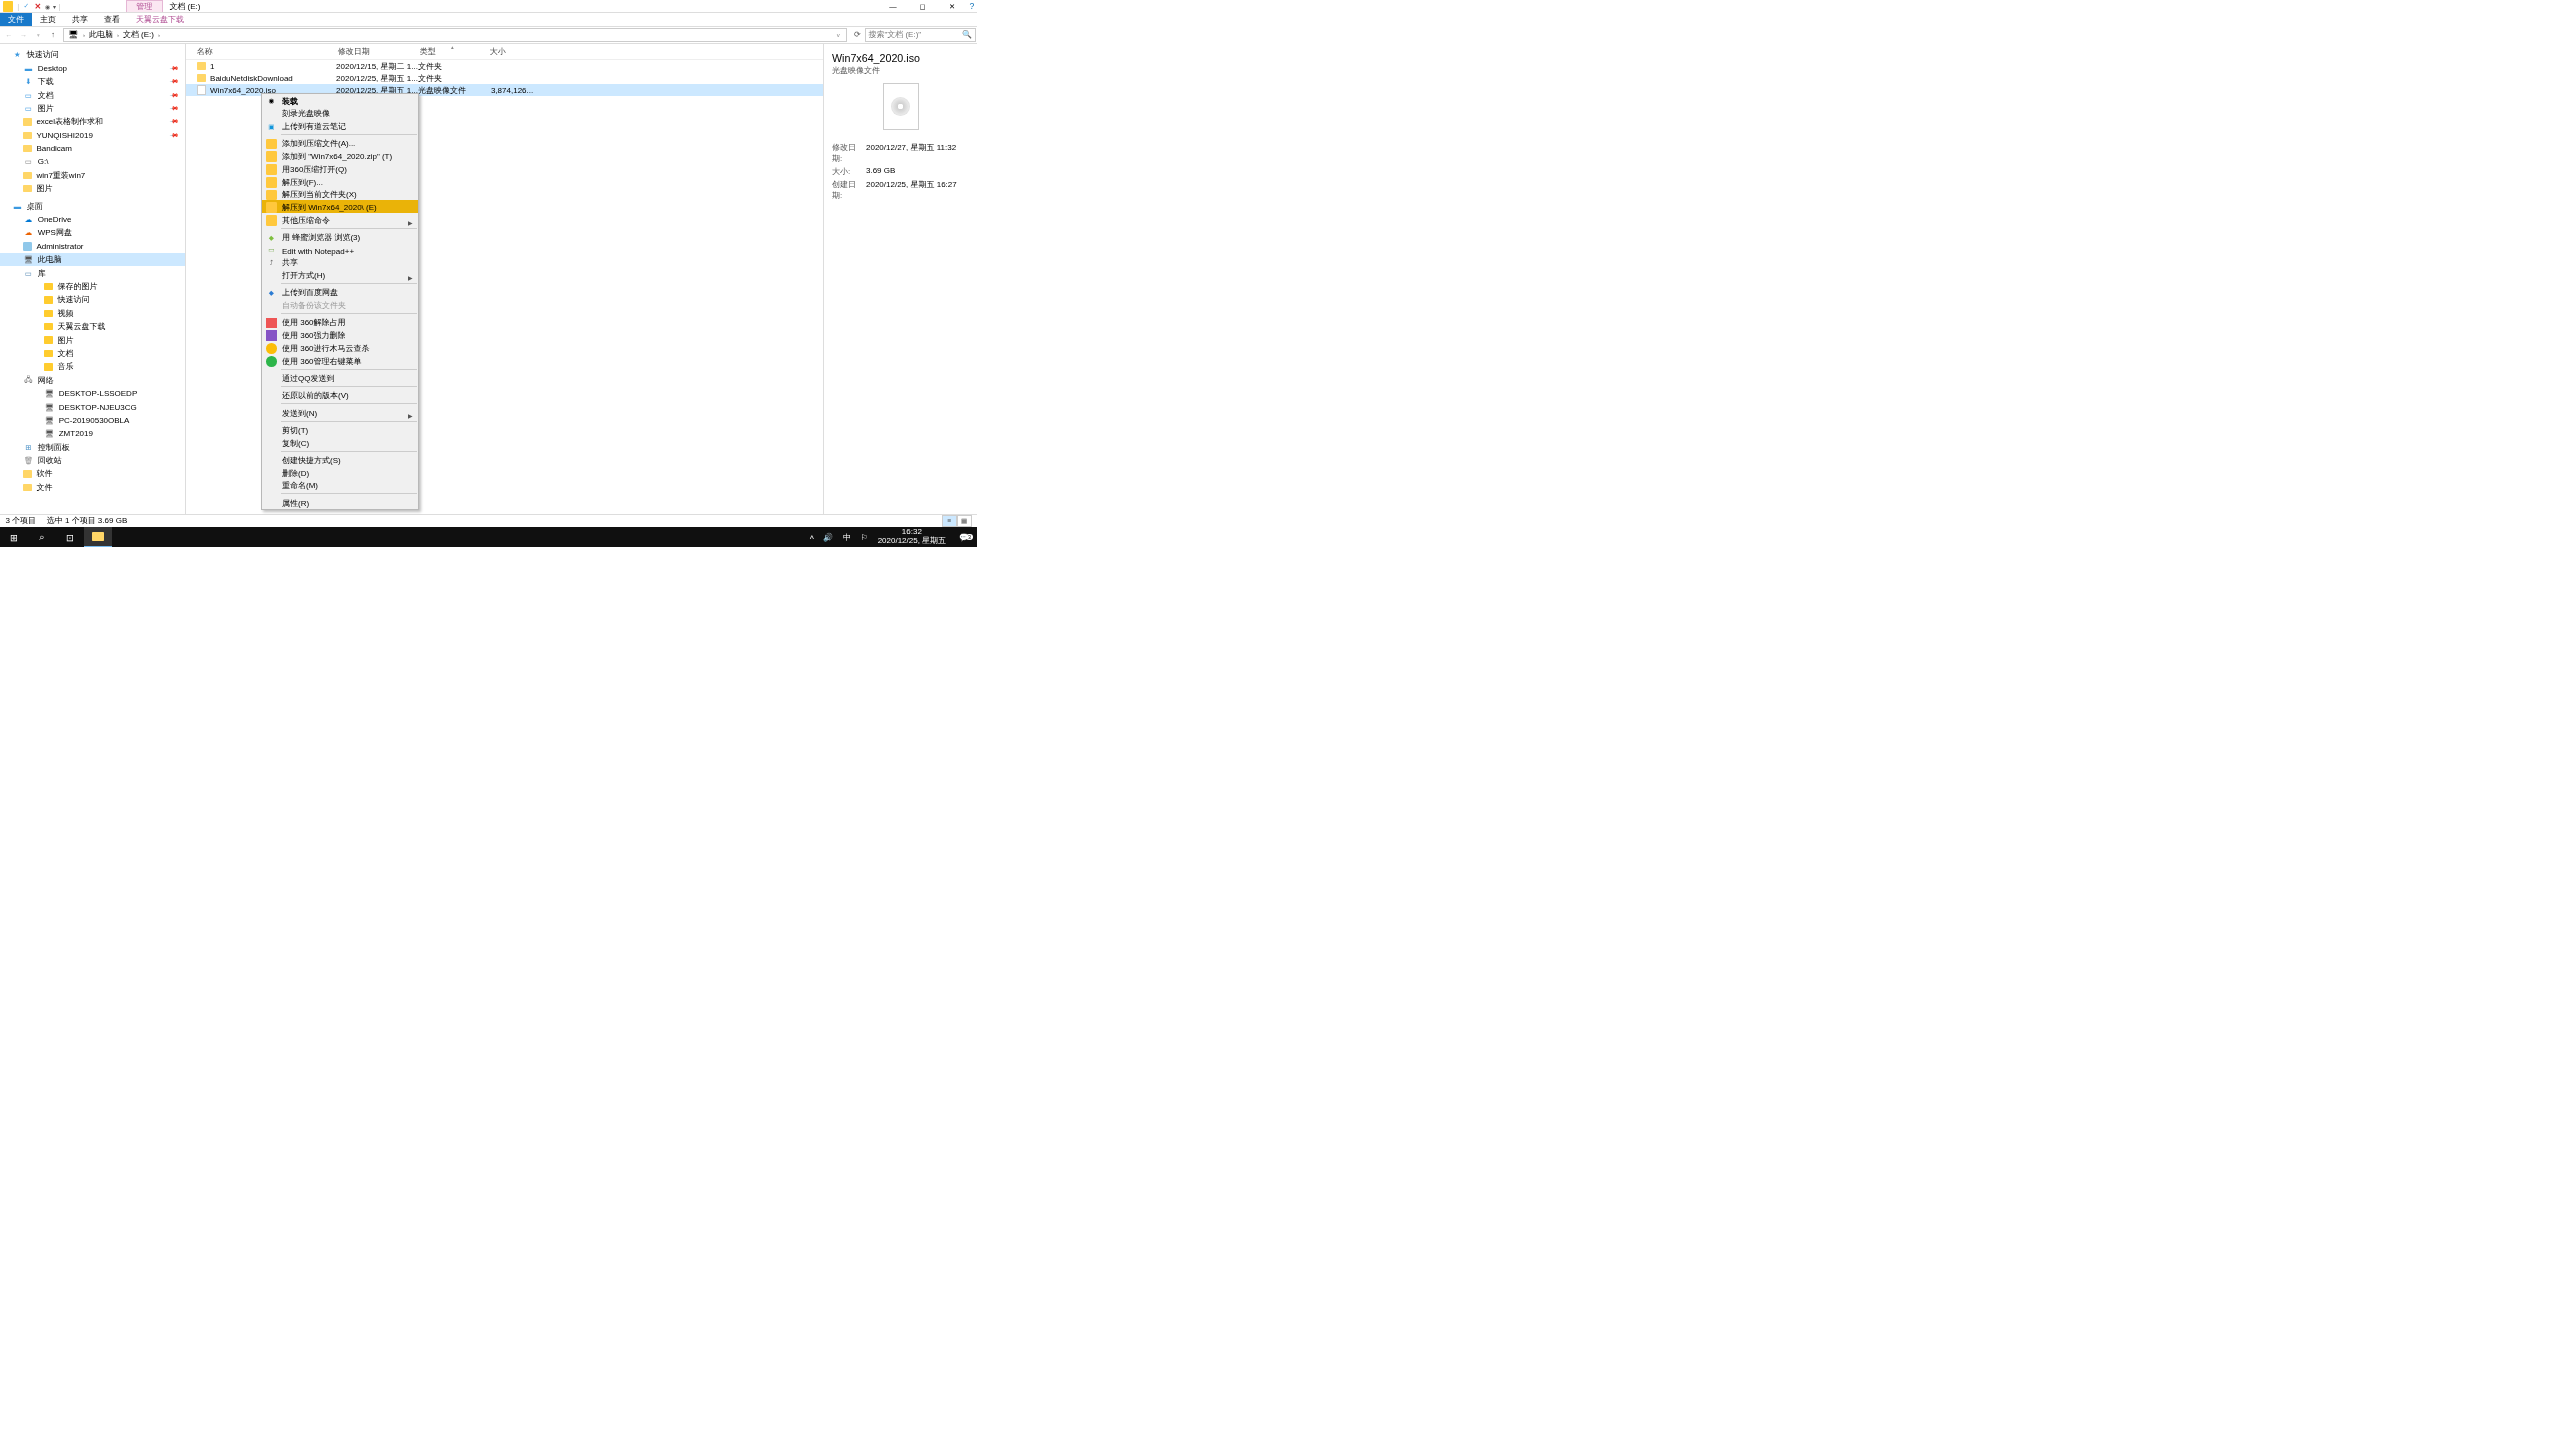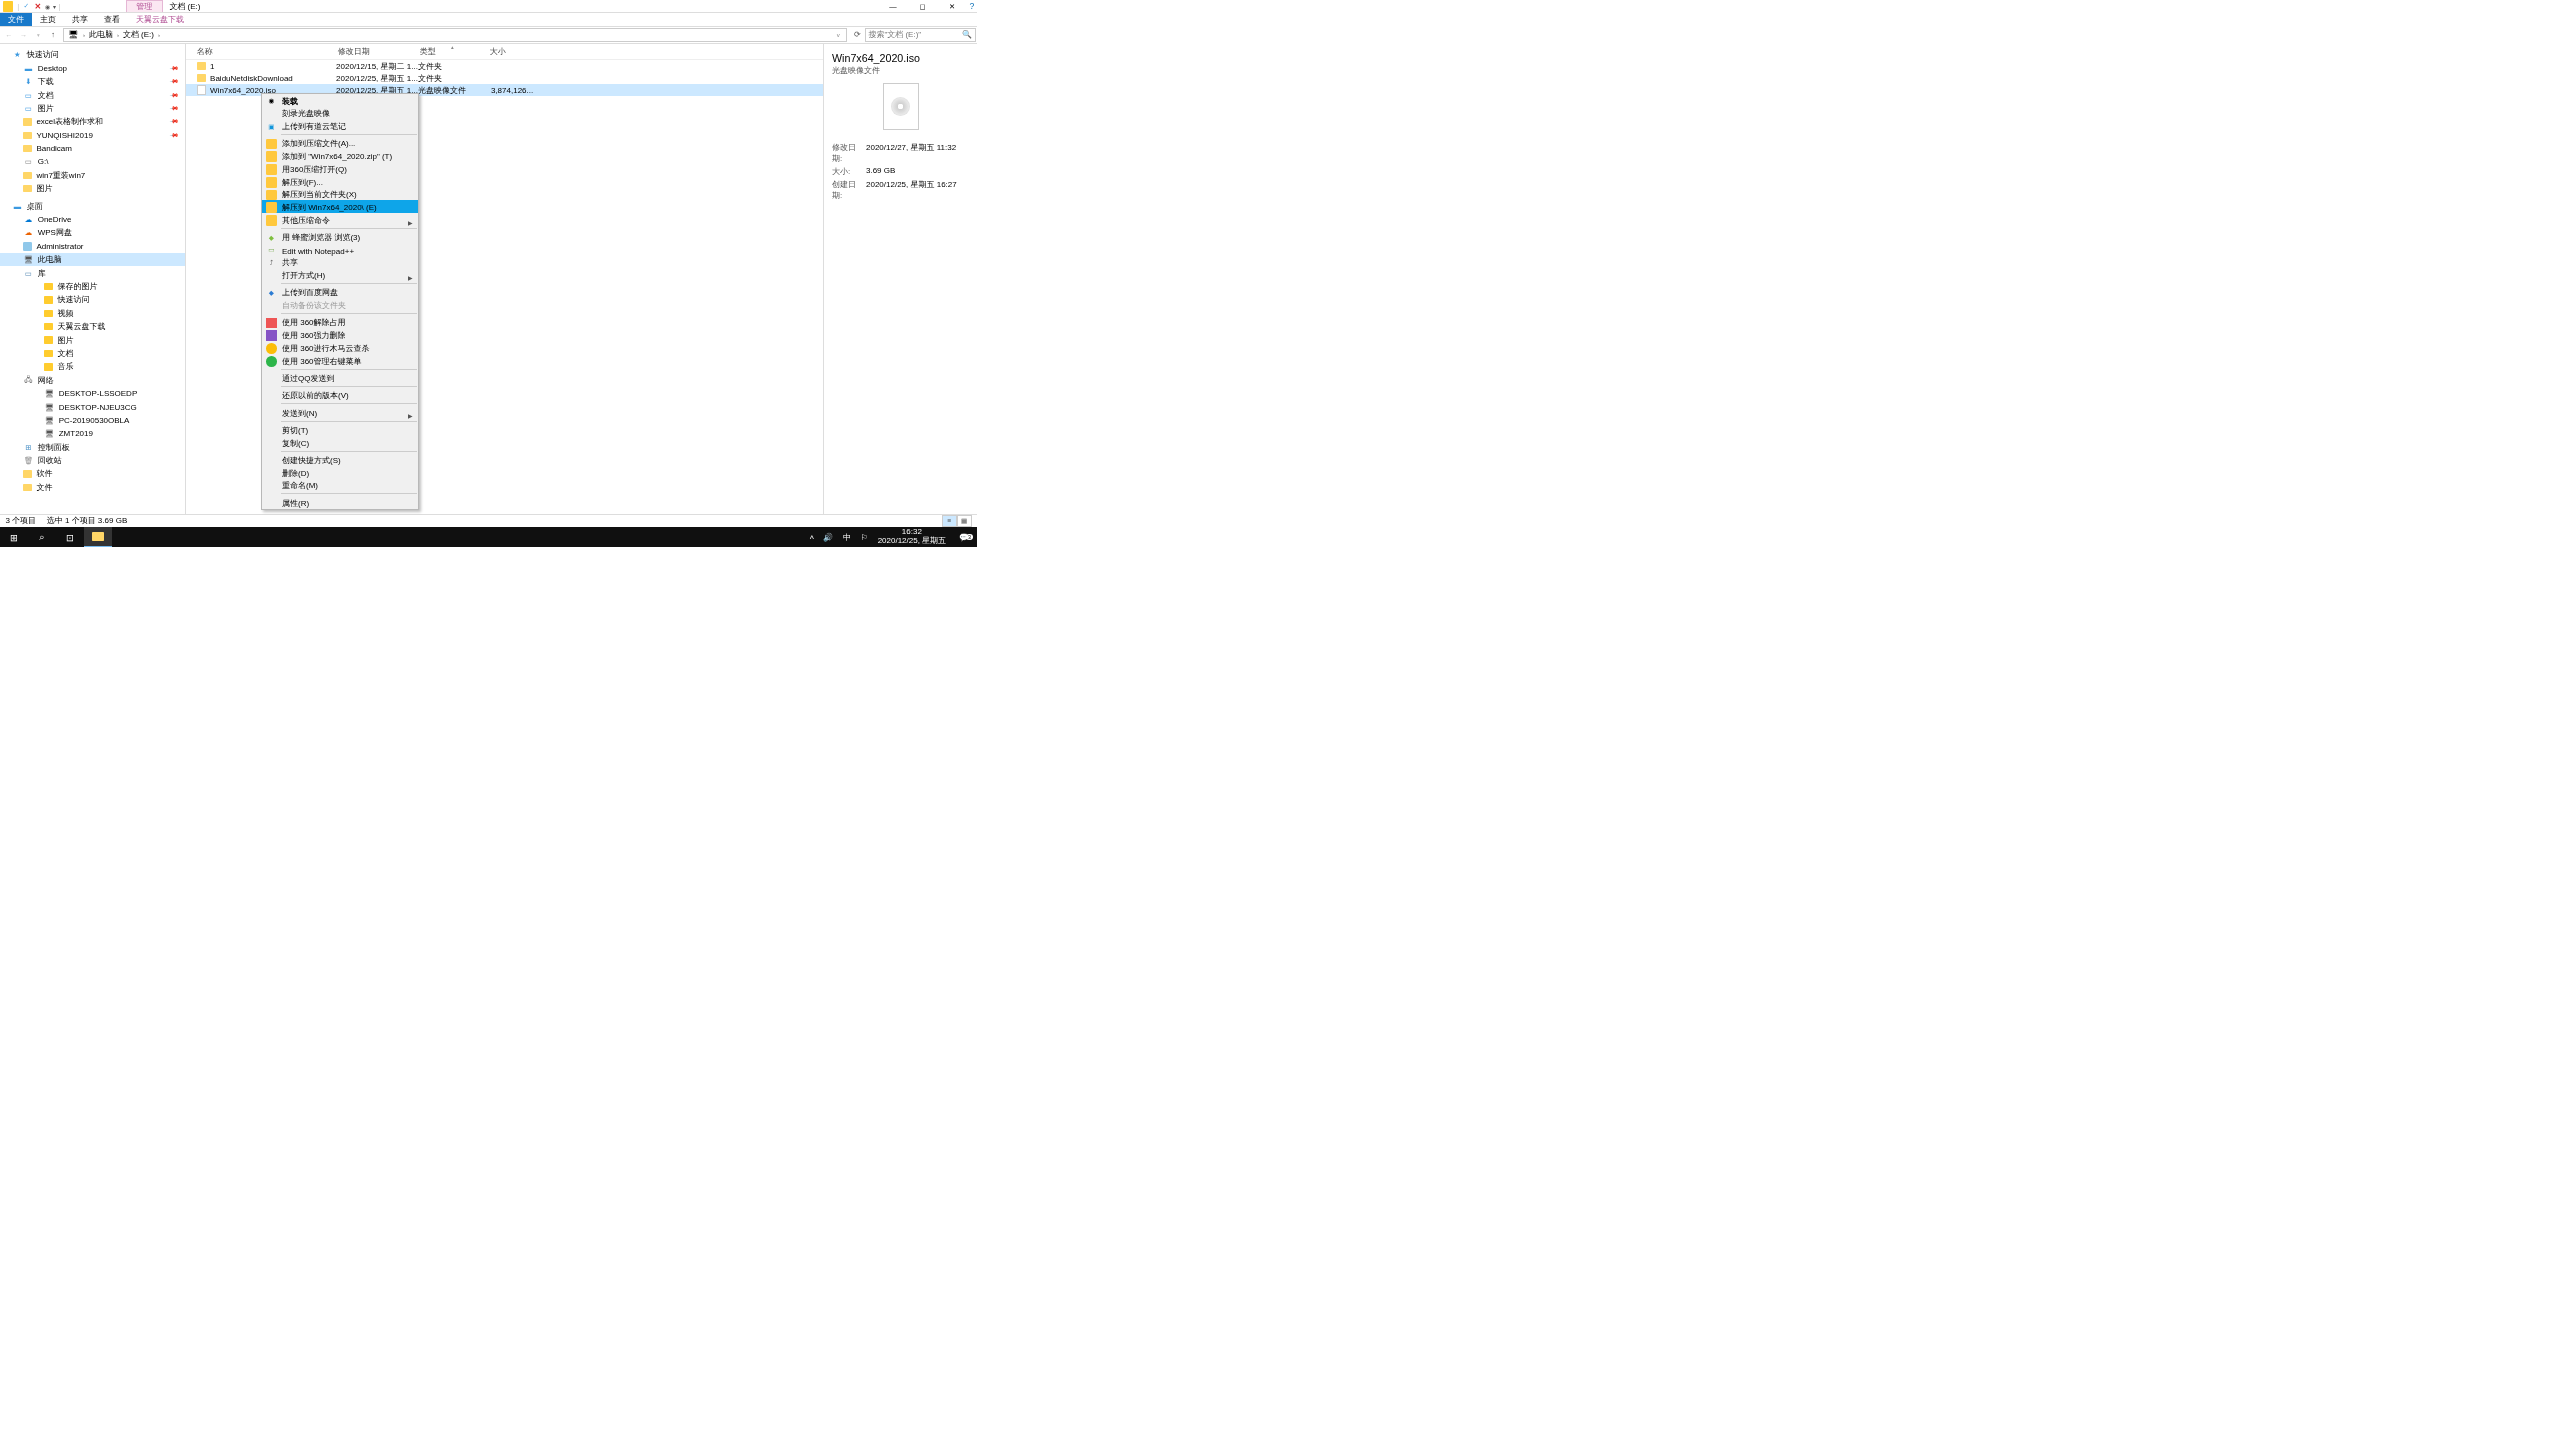--- a/index.html
+++ b/index.html
@@ -88,21 +88,21 @@
 .details h2{font-size:10.7px;font-weight:normal;margin-bottom:1.3px}
 .details .dtype{color:#555;margin-bottom:6.7px}
 .details .thumb{width:36px;height:47px;border:0.7px solid #ccc;margin:4px auto 12px;display:flex;align-items:center;justify-content:center}
 .details .thumb .disc{width:19px;height:19px;border-radius:50%;background:radial-gradient(circle,#fff 20%,#d0d0d0 22%,#e8e8e8 60%,#ccc 100%)}
 .details .meta{display:grid;grid-template-columns:34px 1fr;row-gap:2px;color:#000}
 .details .meta .lbl{color:#555}
 
 
 .ctxmenu{position:absolute;left:261px;top:93px;width:158px;background:#f0f0f0;border:0.7px solid #b8b8b8;box-shadow:2px 2px 2.7px rgba(0,0,0,.25);z-index:100}
 .ctxmenu .mi{height:12.7px;display:flex;align-items:flex-end;padding-left:20px;position:relative;color:#000}
-.ctxmenu .mi.hover{background:#0ea5e9}
+.ctxmenu .mi.hover{background:#eab308}
 .ctxmenu .mi.disabled{color:#999}
 .ctxmenu .mi .mic{position:absolute;left:4px;width:10.7px;height:10.7px;display:flex;align-items:center;justify-content:center;font-size:6.7px}
 .ctxmenu .mi .arrow{position:absolute;right:5.4px;color:#555;font-size:6px}
 .ctxmenu .sep{height:0.7px;background:#ccc;margin:2px 1.3px 2px 19px}
 .mic.archive{background:#ffc83d;border-radius:1.3px;width:9.4px;height:8px}
 .mic.cloud-up{color:#1296db}
 .mic.np{color:#7fae5a}
 .mic.share{color:#555}
 .mic.green360{background:#2db54a;border-radius:50%;width:9.4px;height:9.4px}
 .mic.sweep{background:#e55;width:9.4px;height:8px}

